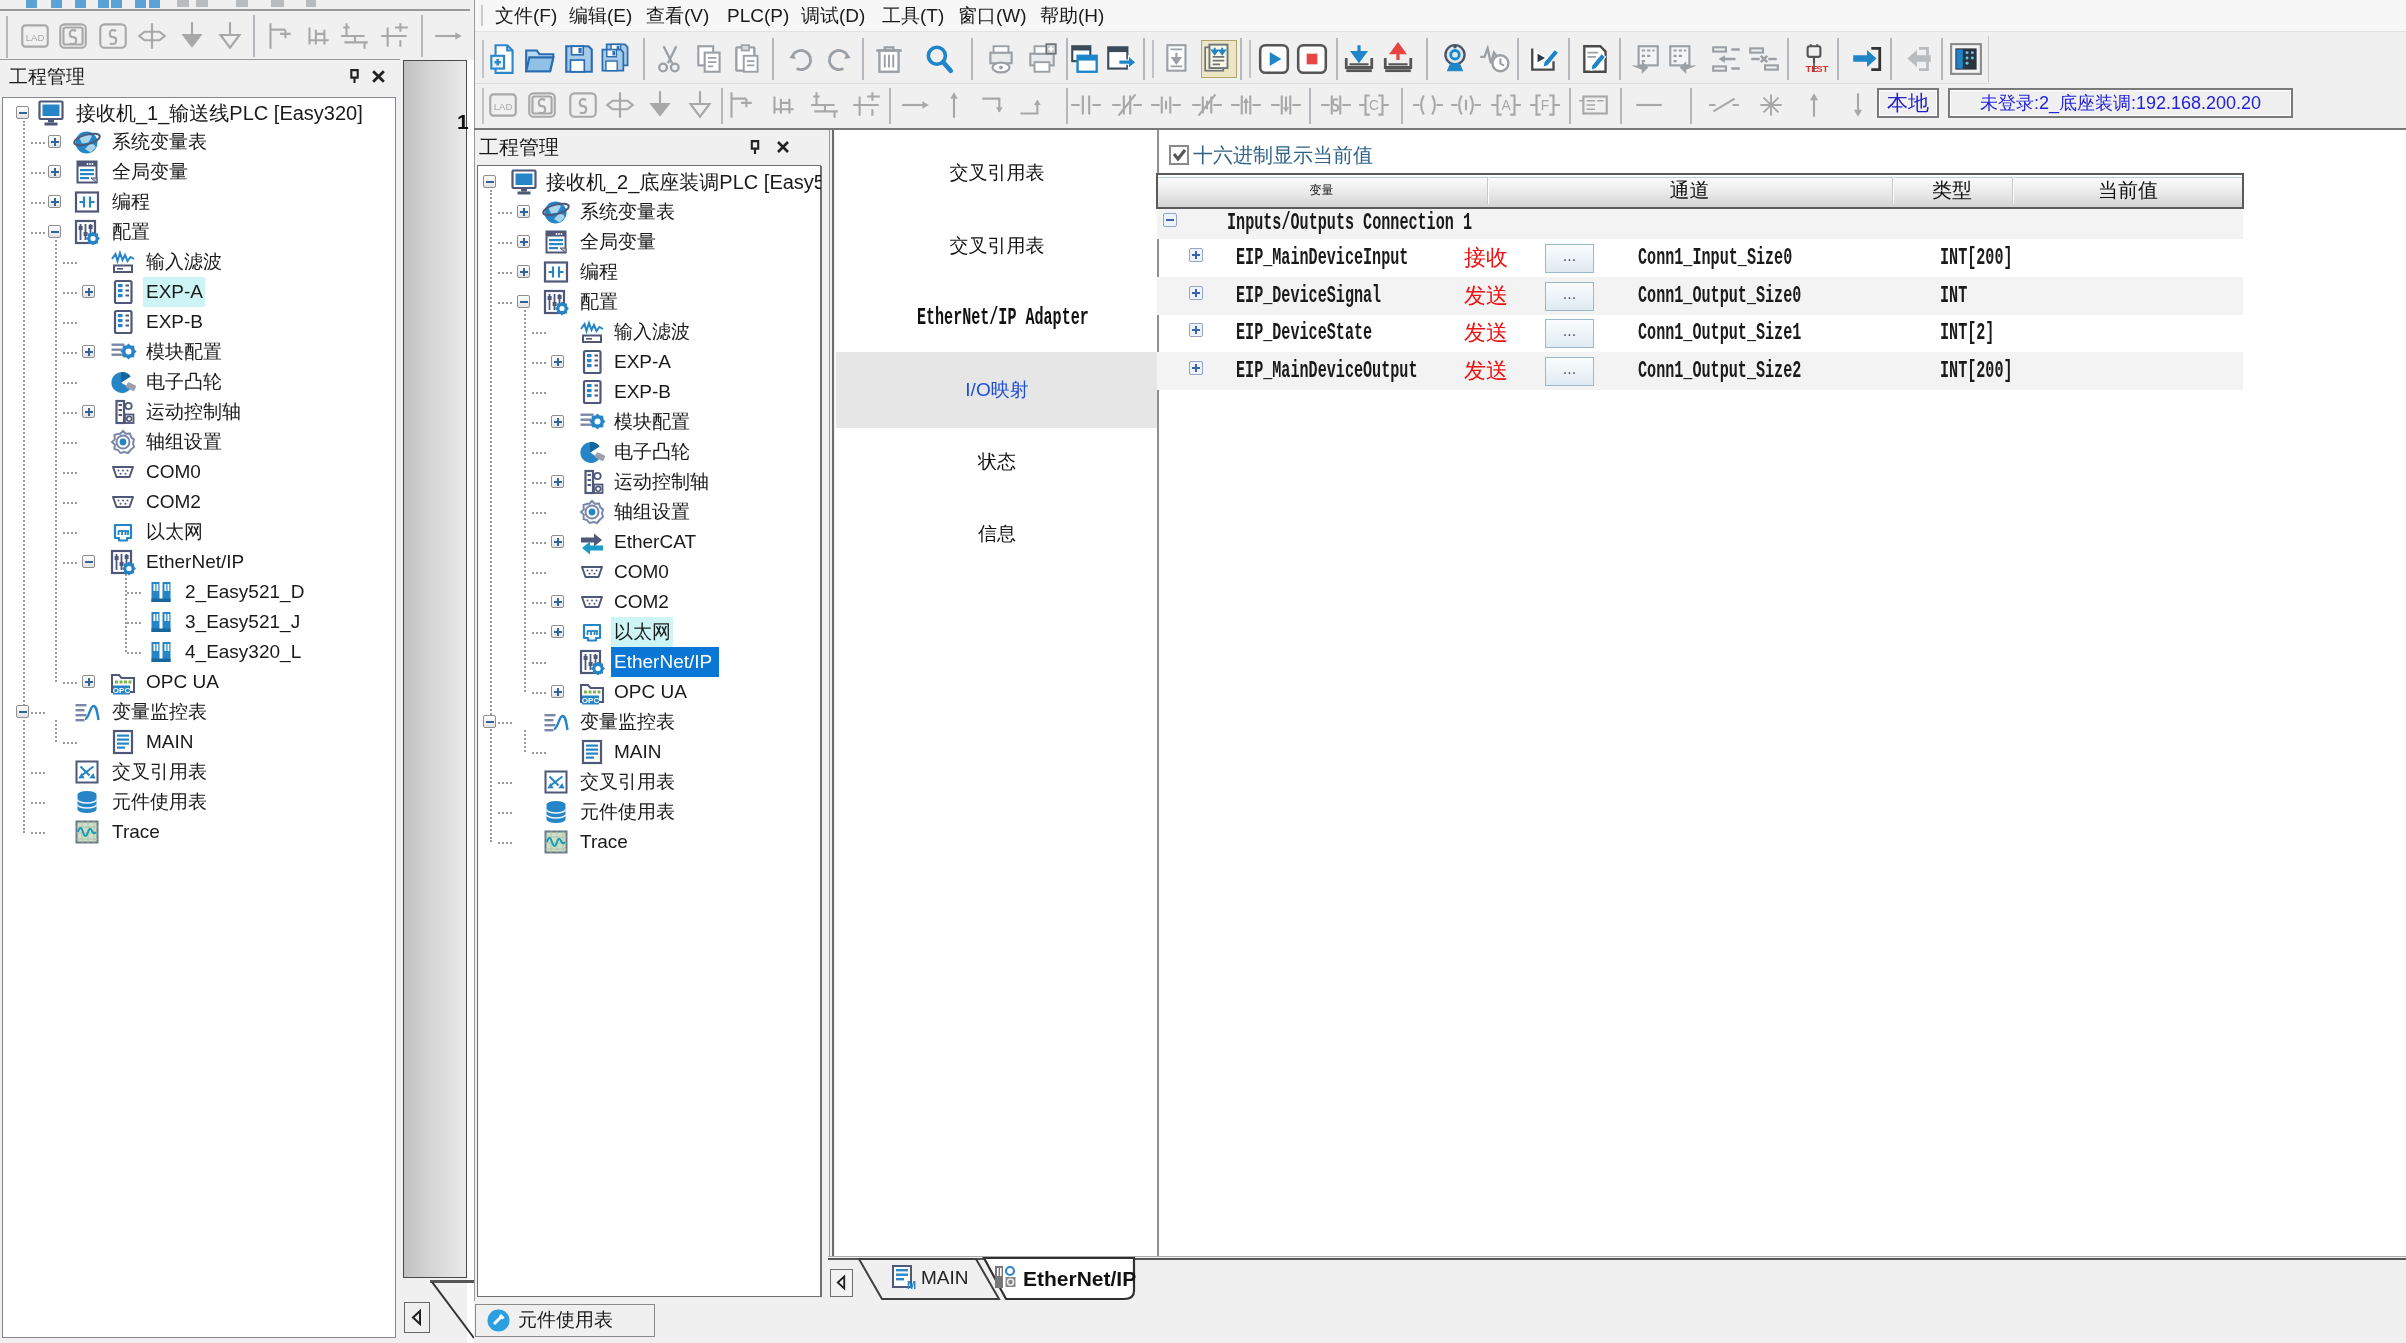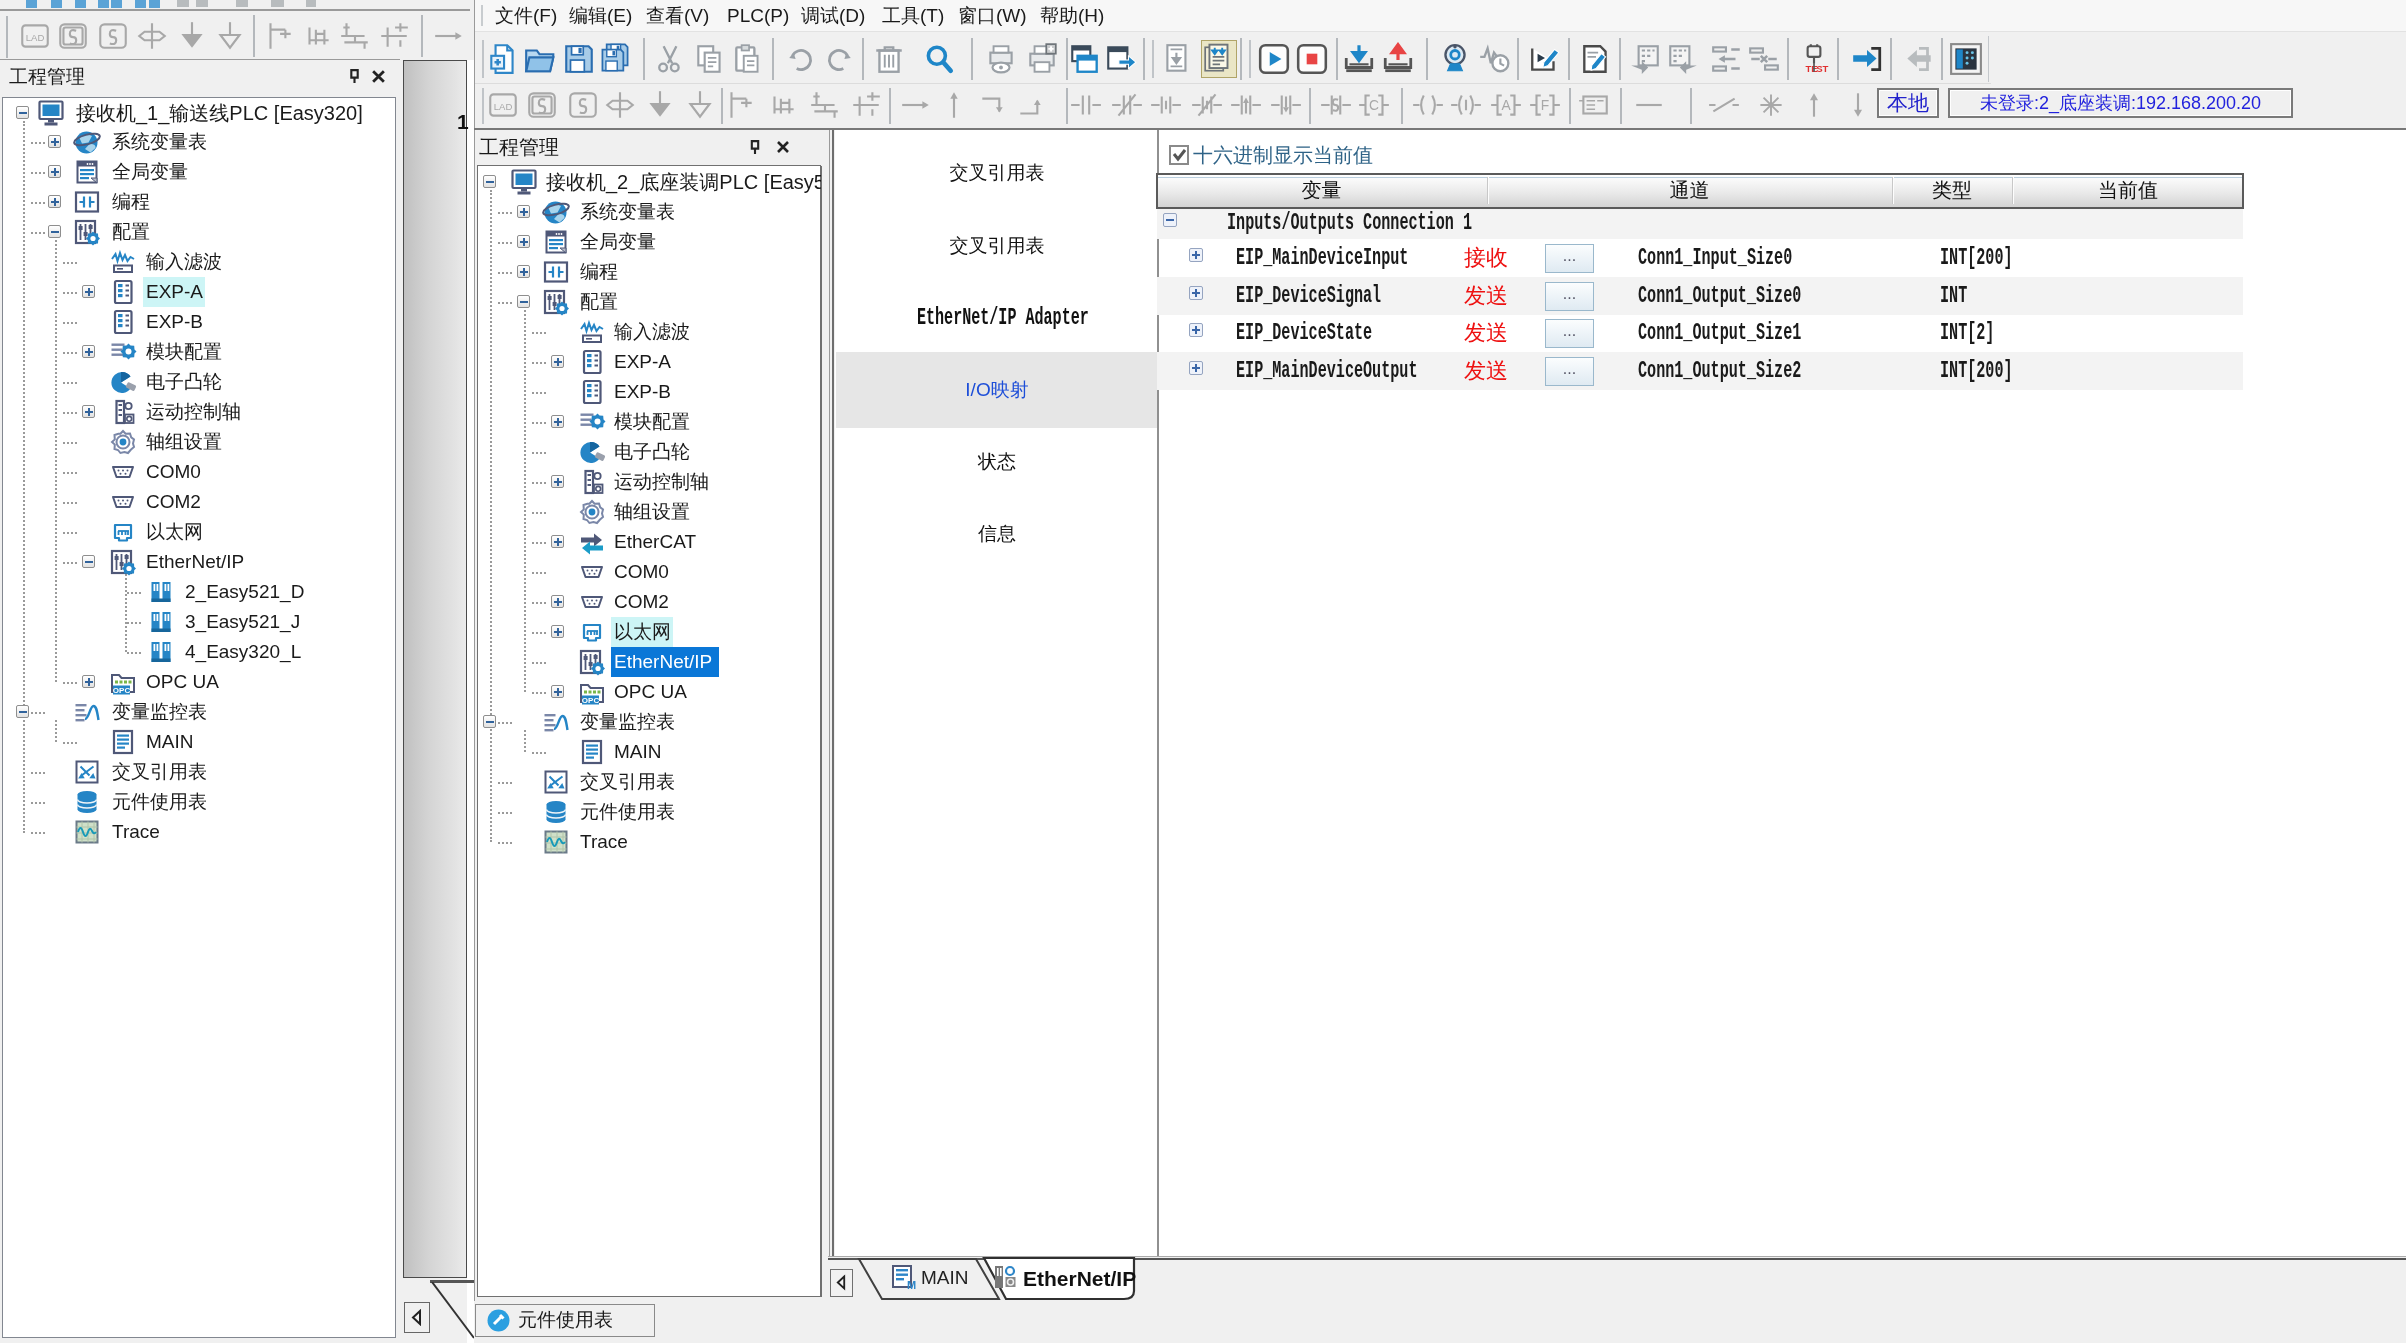--- a/index.html
+++ b/index.html
@@ -969,21 +969,21 @@
 <div style="position:absolute;left:1157px;top:177px;width:1086px;height:1px;background:#b9cede;"></div>
 <div style="position:absolute;left:1156px;top:207px;width:1088px;height:2px;background:#5a5a5a;"></div>
 <div style="position:absolute;left:1156px;top:173px;width:2px;height:35px;background:#5a5a5a;"></div>
 <div style="position:absolute;left:2242px;top:173px;width:2px;height:35px;background:#5a5a5a;"></div>
 <div style="position:absolute;left:1487px;top:177px;width:1px;height:27px;background:#c8c8c8;"></div>
 <div style="position:absolute;left:1488px;top:177px;width:1px;height:27px;background:#fdfdfd;"></div>
 <div style="position:absolute;left:1892px;top:177px;width:1px;height:27px;background:#c8c8c8;"></div>
 <div style="position:absolute;left:1893px;top:177px;width:1px;height:27px;background:#fdfdfd;"></div>
 <div style="position:absolute;left:2012px;top:177px;width:1px;height:27px;background:#c8c8c8;"></div>
 <div style="position:absolute;left:2013px;top:177px;width:1px;height:27px;background:#fdfdfd;"></div>
-<div style="position:absolute;left:1156px;top:176.0px;width:331px;height:28px;line-height:28px;font-size:20px;color:#111;font-weight:400;font-family:'Liberation Sans',sans-serif;text-align:center;white-space:nowrap;">变量</div>
+<div style="position:absolute;left:1156px;top:176.0px;width:331px;height:28px;line-height:28px;font-size:12px;color:#111;font-weight:400;font-family:'Liberation Sans',sans-serif;text-align:center;white-space:nowrap;">变量</div>
 <div style="position:absolute;left:1487px;top:176.0px;width:405px;height:28px;line-height:28px;font-size:20px;color:#111;font-weight:400;font-family:'Liberation Sans',sans-serif;text-align:center;white-space:nowrap;">通道</div>
 <div style="position:absolute;left:1892px;top:176.0px;width:120px;height:28px;line-height:28px;font-size:20px;color:#111;font-weight:400;font-family:'Liberation Sans',sans-serif;text-align:center;white-space:nowrap;">类型</div>
 <div style="position:absolute;left:2012px;top:176.0px;width:232px;height:28px;line-height:28px;font-size:20px;color:#111;font-weight:400;font-family:'Liberation Sans',sans-serif;text-align:center;white-space:nowrap;">当前值</div>
 <div style="position:absolute;left:1157px;top:209px;width:1086px;height:30px;background:#f3f3f3;"></div>
 <div style="position:absolute;left:1157px;top:277px;width:1086px;height:38px;background:#f3f3f3;"></div>
 <div style="position:absolute;left:1157px;top:352px;width:1086px;height:38px;background:#f3f3f3;"></div>
 <div style="position:absolute;left:1163px;top:213px;width:14px;height:14px;background:#eef2fa;border:1px solid #95a4c0;border-radius:2px;"></div>
 <div style="position:absolute;left:1166px;top:219px;width:8px;height:2px;background:#3a66a8;"></div>
 <div style="position:absolute;left:1227px;top:208.0px;height:30px;line-height:30px;font-size:24px;color:#1a1a1a;font-weight:700;font-family:'Liberation Mono',monospace;white-space:nowrap;transform:scaleX(0.63);transform-origin:0 50%;">Inputs/Outputs Connection 1</div>
 <div style="position:absolute;left:1189px;top:248px;width:14px;height:14px;background:#eef2fa;border:1px solid #95a4c0;border-radius:2px;"></div>

